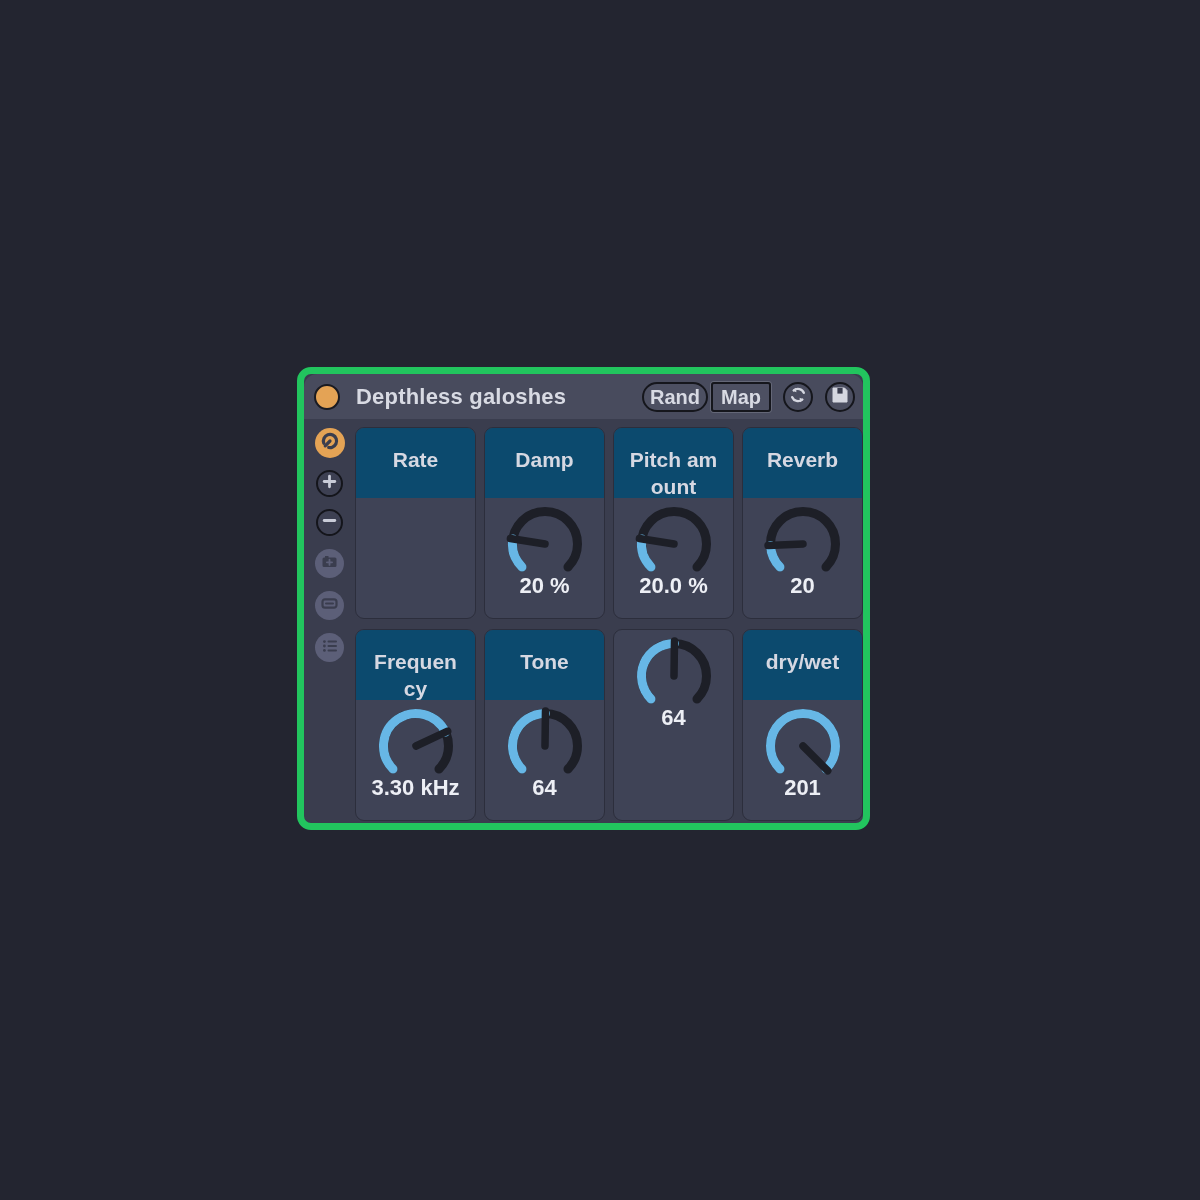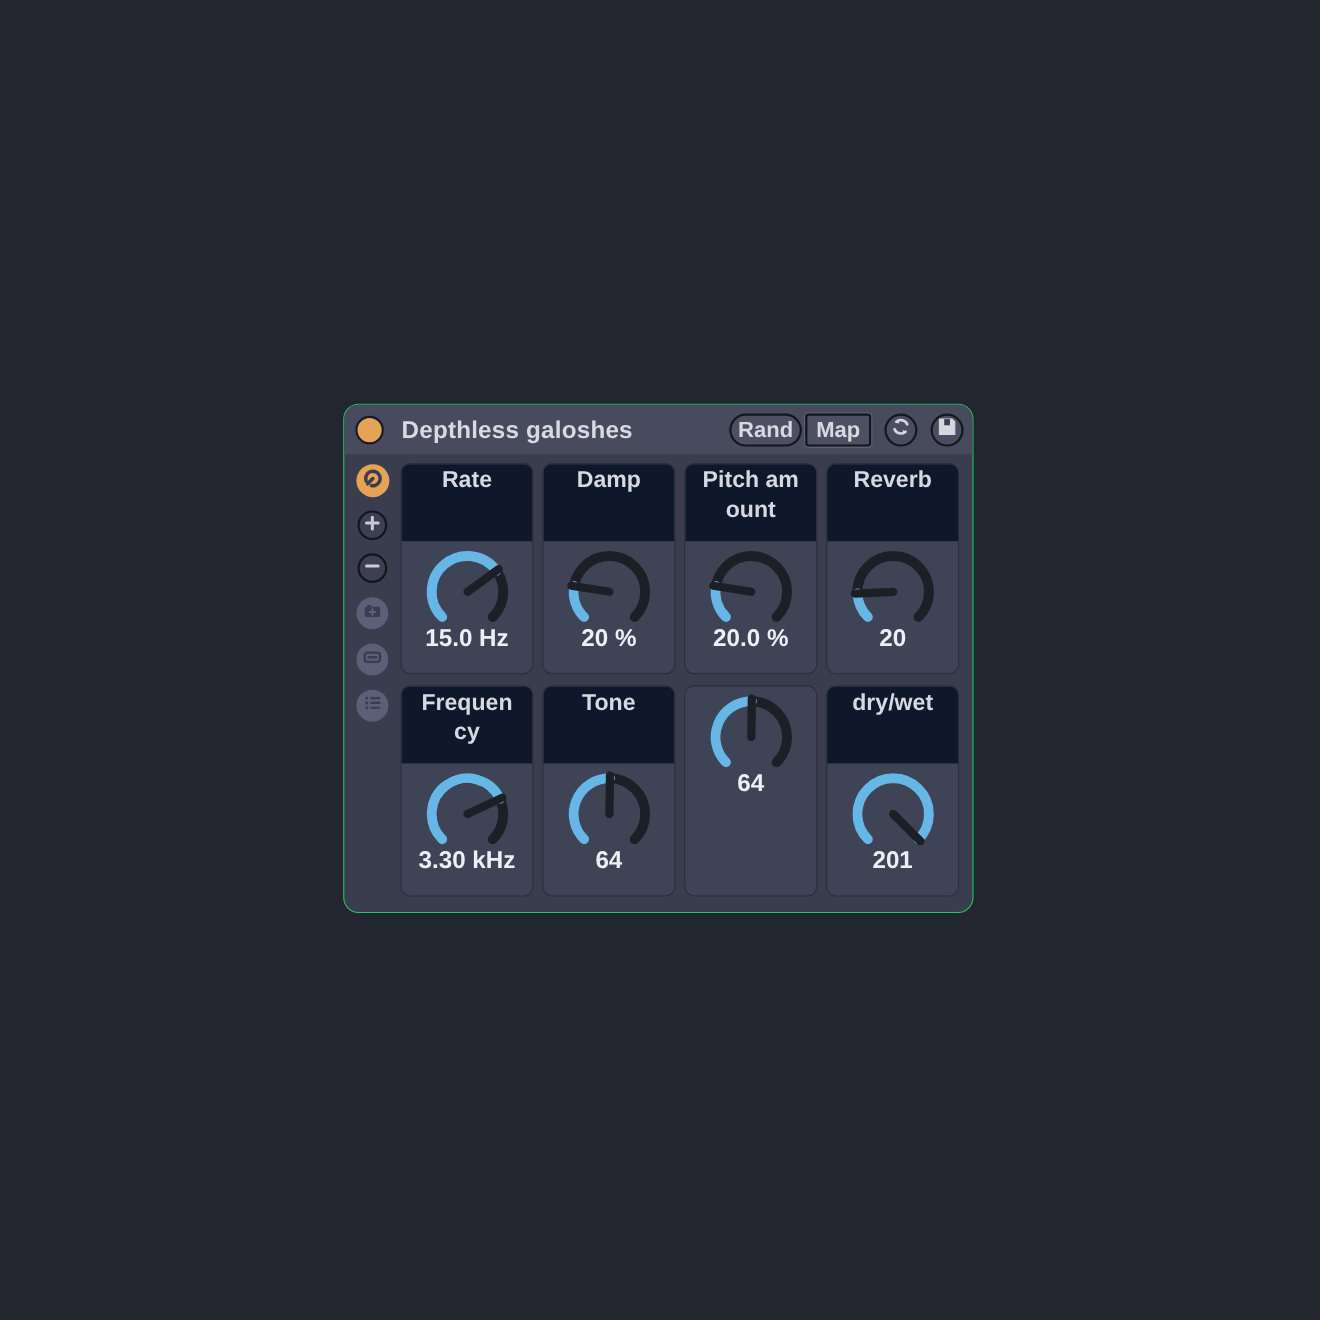--- a/index.html
+++ b/index.html
@@ -4,22 +4,22 @@
 <style>
   html,body{margin:0;padding:0;}
   body{
     width:1200px;height:1200px;
     background:#232530;
     font-family:"Liberation Sans", sans-serif;
     position:relative;
     overflow:hidden;
   }
   .device{
-    position:absolute;left:312px;top:367px;width:573px;height:463px;
-    background:#3a3d4e;border:1px solid #22c55e;border-radius:14px;
+    position:absolute;left:297px;top:367px;width:573px;height:463px;
+    background:#3a3d4e;border:7px solid #22c55e;border-radius:14px;
     box-sizing:border-box;
   }
   .titlebar{
     height:45px;background:#484b5d;border-radius:13px 13px 0 0;
     display:flex;align-items:center;padding:0 8px 0 10px;box-sizing:border-box;
   }
   .power{
     width:26px;height:26px;border-radius:50%;
     background:#e4a355;border:2px solid #1a1b22;box-sizing:border-box;
     flex:0 0 auto;cursor:pointer;
@@ -56,22 +56,22 @@
   .grid{
     margin:8px 0 0 0;
     display:grid;grid-template-columns:repeat(4,121px);grid-auto-rows:192px;
     gap:10px 8px;
   }
   .cell{
     border-radius:9px;background:#3f4356;border:1px solid #2c2e3c;
     overflow:hidden;box-sizing:border-box;display:flex;flex-direction:column;
   }
   .cell-header{
-    height:70px;flex:0 0 auto;background:#0f172a;
-    padding:2px 14px 0 14px;box-sizing:border-box;
+    height:70px;flex:0 0 auto;background:#0c4a6e;
+    padding:19px 14px 0 14px;box-sizing:border-box;
     text-align:center;
   }
   .cell-label{
     font-size:21px;font-weight:600;color:#d6d8e2;line-height:1.28;
     word-break:break-all;
   }
   .cell-body{
     flex:1;display:flex;flex-direction:column;align-items:center;
     padding-top:6px;
   }
@@ -175,28 +175,20 @@
         </span>
       </div>
     </div>
 
     <div class="grid">
 
       <div class="cell">
         <div class="cell-header">
             <div class="cell-label">Rate</div>
           </div>
-        <div class="cell-body">
-          <svg class="knob-svg" width="80" height="72" viewBox="-40 -40 80 72">
-              <path d="M -22.98 22.98 A 32.5 32.5 0 1 1 22.98 22.98" stroke="#1d1f27" stroke-width="9" fill="none" stroke-linecap="round"></path>
-              <path d="M -22.98 22.98 A 32.5 32.5 0 1 1 26.29 -19.10" stroke="#67b7e6" stroke-width="9" fill="none" stroke-linecap="round"></path>
-              <path d="M 0 0 L 28.32 -20.57" stroke="#1d1f27" stroke-width="7.5" fill="none" stroke-linecap="round"></path>
-            </svg>
-          <div class="cell-value">15.0 Hz</div>
-        </div>
       </div>
       <div class="cell">
         <div class="cell-header">
             <div class="cell-label">Damp</div>
           </div>
         <div class="cell-body">
           <svg class="knob-svg" width="80" height="72" viewBox="-40 -40 80 72">
               <path d="M -22.98 22.98 A 32.5 32.5 0 1 1 22.98 22.98" stroke="#1d1f27" stroke-width="9" fill="none" stroke-linecap="round"></path>
               <path d="M -22.98 22.98 A 32.5 32.5 0 0 1 -32.10 -5.08" stroke="#67b7e6" stroke-width="9" fill="none" stroke-linecap="round"></path>
               <path d="M 0 0 L -34.57 -5.48" stroke="#1d1f27" stroke-width="7.5" fill="none" stroke-linecap="round"></path>

